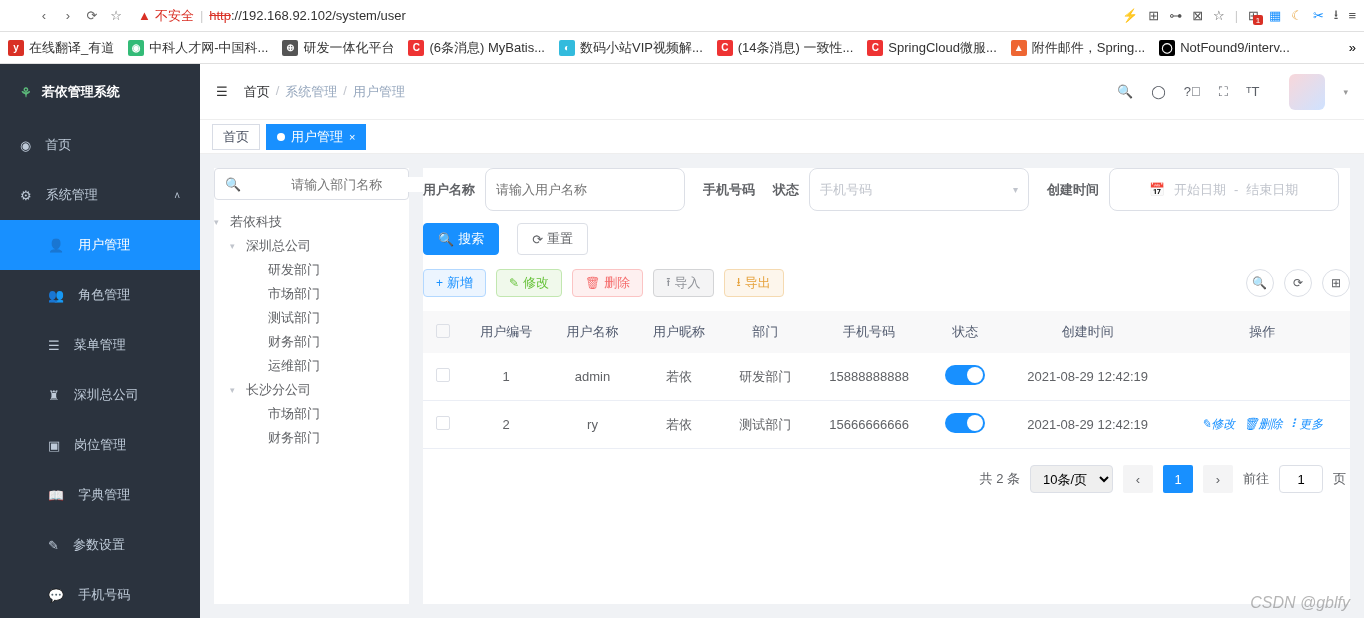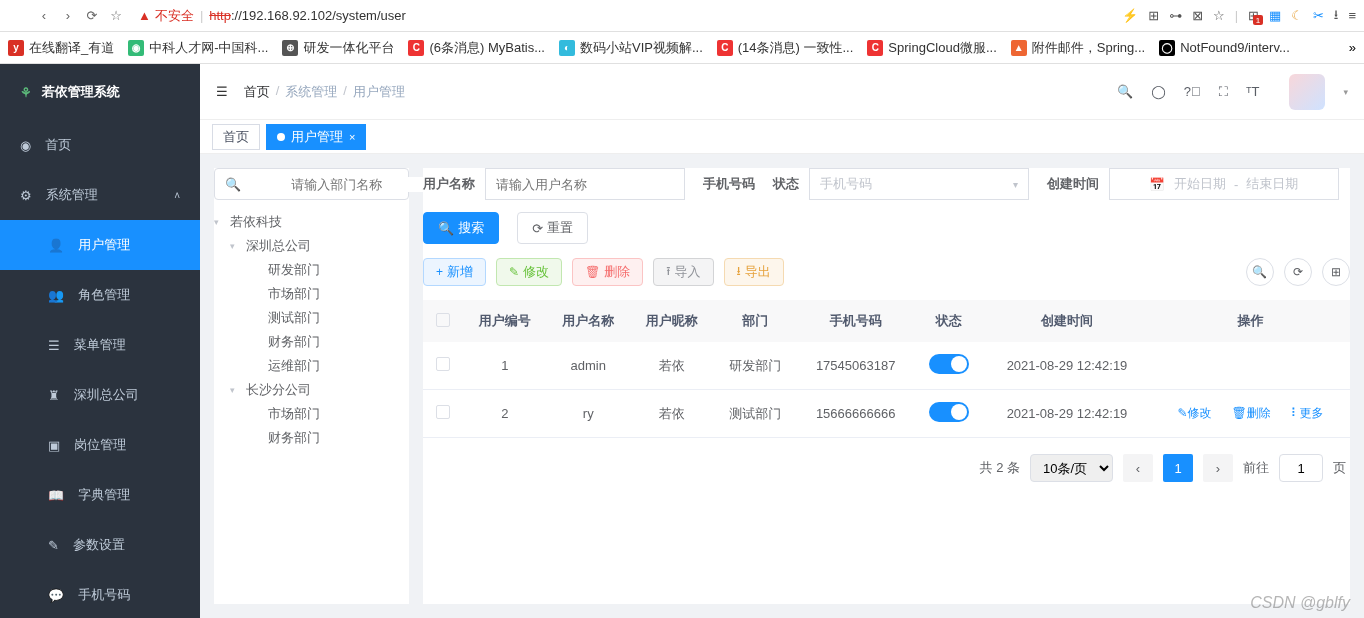--- a/index.html
+++ b/index.html
@@ -43,43 +43,43 @@
 .dept-search { width:100%; height:32px; border:1px solid #dcdfe6; border-radius:4px; padding:0 10px; color:#606266; display:flex; align-items:center; gap:6px; margin-bottom:10px; }
 .dept-search input { border:none; outline:none; flex:1; font-size:13px;margin-left:44px; }
 .tree-node { padding:3px 0; cursor:pointer; color:#606266; display:flex; align-items:center; gap:4px; }
 .tree-node .caret { width:12px; font-size:9px; color:#c0c4cc; }
 .tree-indent-1 { padding-left:16px; }
 .tree-indent-2 { padding-left:38px; }
 .user-panel { flex:1; background:#fff; display:flex; flex-direction:column; }
 .search-form { display:flex; flex-wrap:wrap; gap:12px 18px; align-items:center; margin-bottom:14px; }
 .form-item { display:flex; align-items:center; gap:10px; }
 .form-item label { color:#606266; font-weight:bold; font-size:13px; }
-.form-item input, .form-item .select, .form-item .daterange { height:32px; border:1px solid #dcdfe6; border-radius:0; padding:0 10px; color:#606266; outline:none; }
+.form-item input, .form-item .select, .form-item .daterange { height:43px; border:1px solid #dcdfe6; border-radius:8px; padding:0 10px; color:#606266; outline:none; }
 .form-item input { width:200px; }
 .form-item .select { width:220px; display:flex; align-items:center; justify-content:space-between; cursor:pointer; }
 .form-item .daterange { width:230px; display:flex; align-items:center; gap:8px; color:#c0c4cc; justify-content:center; }
 .btn { height:32px; padding:0 14px; border:1px solid #dcdfe6; border-radius:4px; background:#fff; display:inline-flex; align-items:center; gap:4px; cursor:pointer; color:#606266; }
 .btn.primary { background:#1890ff; border-color:#1890ff; color:#fff; }
 .btn.small { height:28px; padding:0 12px; font-size:12px; }
 .btn.plain-primary { color:#1890ff; border-color:#b3d8ff; background:#ecf5ff; }
 .btn.plain-success { color:#67c23a; border-color:#c2e7b0; background:#f0f9eb; }
 .btn.plain-danger { color:#f56c6c; border-color:#fbc4c4; background:#fef0f0; }
 .btn.plain-info { color:#909399; border-color:#d3d4d6; background:#f4f4f5; }
 .btn.plain-warning { color:#e6a23c; border-color:#f5dab1; background:#fdf6ec; }
 .action-row { display:flex; gap:10px; margin-bottom:14px; align-items:center; }
 .action-row .spacer { flex:1; }
 .circle-btn { width:28px; height:28px; border:1px solid #dcdfe6; border-radius:50%; display:flex; align-items:center; justify-content:center; cursor:pointer; color:#606266; font-size:12px; }
 table { width:100%; border-collapse:collapse; }
 th, td { padding:12px 8px; text-align:center; color:#606266; font-size:13px; }
-thead th { background:#f8f8f9; color:#515a6e; font-weight:bold; }
+thead th { background:#f8f8f9; color:#515a6e; font-weight:normal; }
 tbody tr { border-bottom:1px solid #ebeef5; }
 .checkbox { width:14px; height:14px; border:1px solid #dcdfe6; border-radius:2px; display:inline-block; }
 .switch { width:40px; height:20px; border-radius:10px; background:#1890ff; position:relative; display:inline-block; }
 .switch::after { content:""; position:absolute; width:16px; height:16px; border-radius:50%; background:#fff; top:2px; right:2px; }
-.row-actions { display:flex; gap:20px; justify-content:center; }
+.row-actions { display:flex; gap:8px; justify-content:center;font-style:italic; }
 .row-actions a { color:#1890ff; cursor:pointer; display:flex; align-items:center; gap:2px; font-size:12px; }
 .pagination { display:flex; align-items:center; justify-content:flex-end; gap:10px; padding:16px 4px; color:#606266; }
 .pagination .page-btn { width:30px; height:28px; background:#f4f4f5; border-radius:2px; display:flex; align-items:center; justify-content:center; cursor:pointer; color:#606266; }
 .pagination .page-btn.active { background:#1890ff; color:#fff; }
 .pagination select, .pagination input { height:28px; border:1px solid #dcdfe6; border-radius:4px; padding:0 8px; }
 .pagination input { width:44px; text-align:center; }
 .watermark { position:fixed; bottom:6px; right:14px; color:rgba(120,120,120,0.55); font-size:16px; font-style:italic; pointer-events:none; }
 .ext-badge { position:relative; }
 .ext-badge::after { content:"1"; position:absolute; bottom:-2px; right:-4px; background:#d93025; color:#fff; font-size:8px; width:10px; height:10px; border-radius:2px; display:flex; align-items:center; justify-content:center; }
 </style>
@@ -347,21 +347,21 @@
                 <th>操作</th>
               </tr>
             </thead>
           <tbody id="tbody">
               <tr>
                 <td><span class="checkbox"></span></td>
                 <td>1</td>
                 <td>admin</td>
                 <td>若依</td>
                 <td>研发部门</td>
-                <td>17545063187</td>
+                <td>15888888888</td>
                 <td><span class="switch"></span></td>
                 <td>2021-08-29 12:42:19</td>
                 <td></td>
               </tr>
               <tr>
                 <td><span class="checkbox"></span></td>
                 <td>2</td>
                 <td>ry</td>
                 <td>若依</td>
                 <td>测试部门</td>

